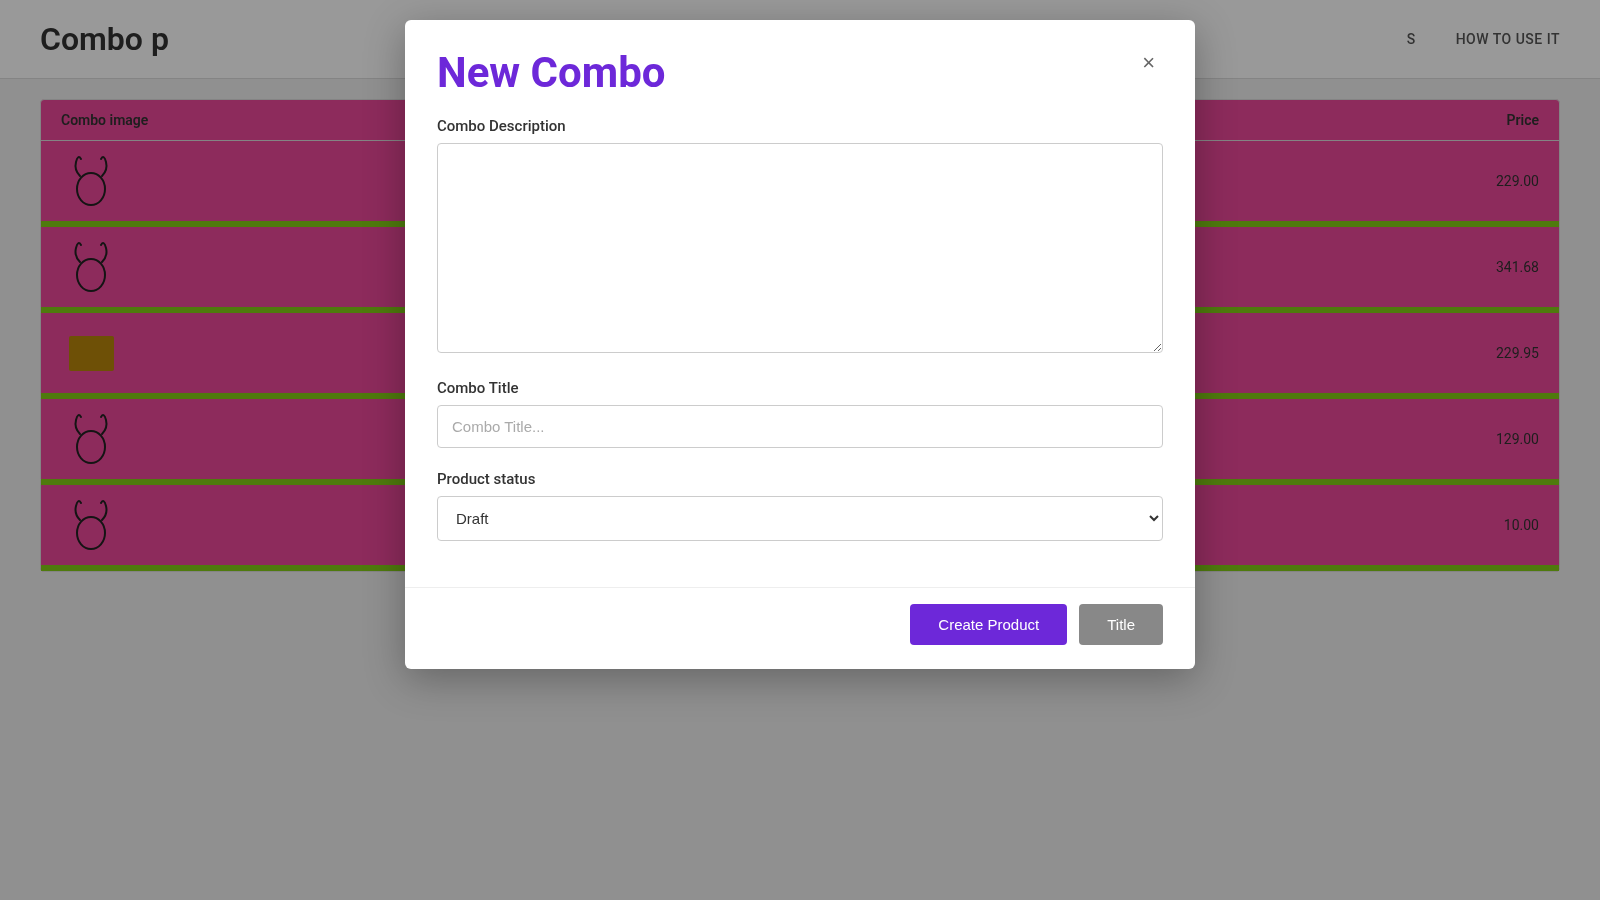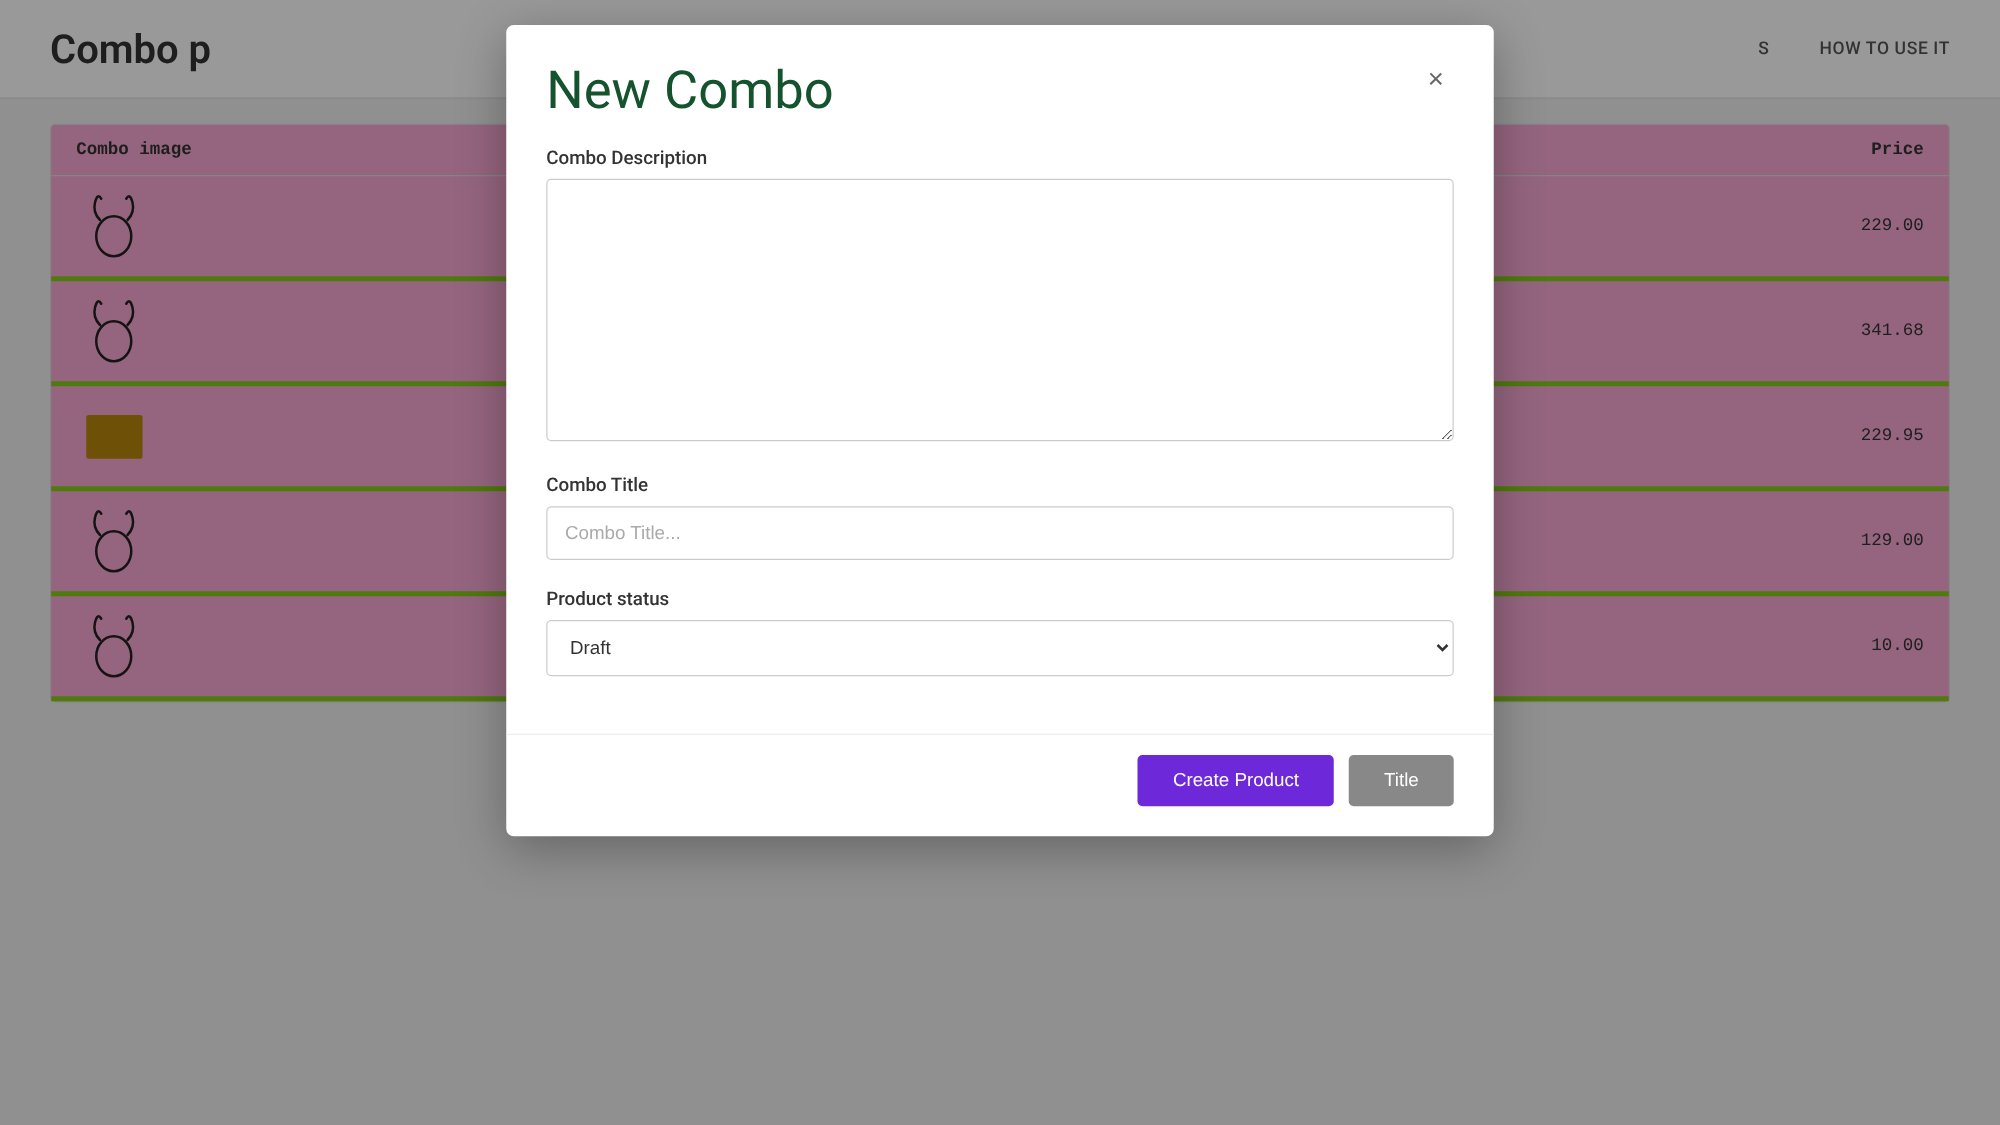--- a/index.html
+++ b/index.html
@@ -54,25 +54,24 @@
       color: #555;
       font-weight: 500;
       letter-spacing: 0.5px;
     }
 
     .bg-table-area {
       padding: 20px 40px;
     }
 
     .bg-table {
-      background: #f9a8d4;
+      background: #ec4899;
       border: 1px solid #ddd;
       border-radius: 4px;
       width: 100%;
-      font-family: Liberation Mono, monospace;
     }
 
     .bg-table-header {
       display: flex;
       padding: 12px 20px;
       border-bottom: 1px solid #ddd;
       font-weight: 600;
       color: #333;
       font-size: 14px;
     }
@@ -84,21 +83,21 @@
     .bg-table-col-price {
       margin-left: auto;
       width: 100px;
       text-align: right;
     }
 
     .bg-table-row {
       display: flex;
       align-items: center;
       padding: 10px 20px;
-      border-bottom: 4px solid #84cc16;
+      border-bottom: 6px solid #84cc16;
       min-height: 80px;
     }
 
     .bg-product-icon {
       width: 60px;
       height: 60px;
       display: flex;
       align-items: center;
       justify-content: center;
     }
@@ -149,22 +148,22 @@
 
     .modal-header {
       padding: 28px 32px 10px 32px;
       display: flex;
       align-items: flex-start;
       justify-content: space-between;
     }
 
     .modal-title {
       font-size: 42px;
-      font-weight: 400;
-      color: #14532d;
+      font-weight: 700;
+      color: #6d28d9;
     }
 
     .close-btn {
       background: none;
       border: none;
       font-size: 22px;
       color: #666;
       cursor: pointer;
       padding: 4px 8px;
       line-height: 1;

